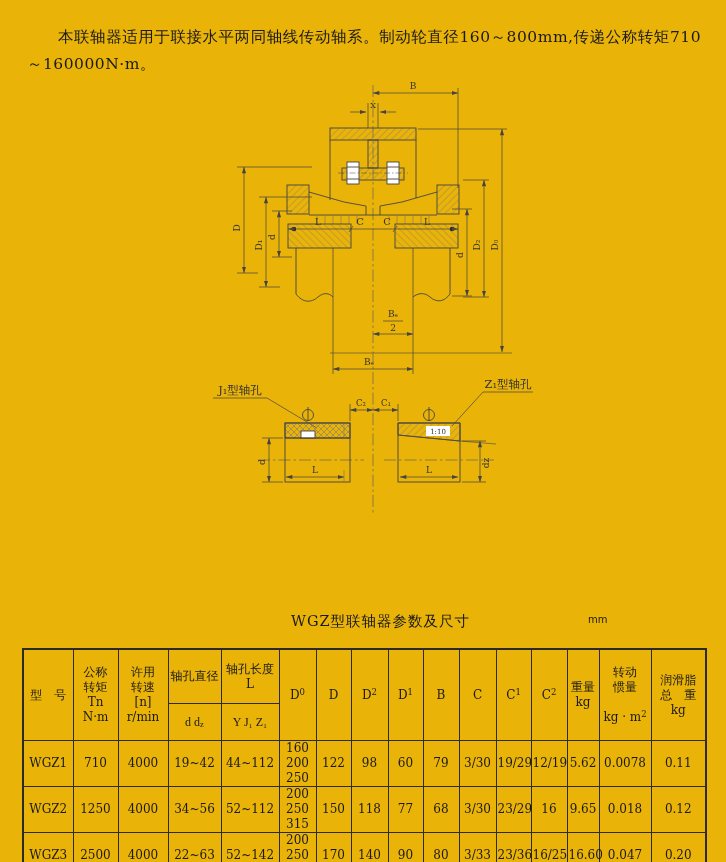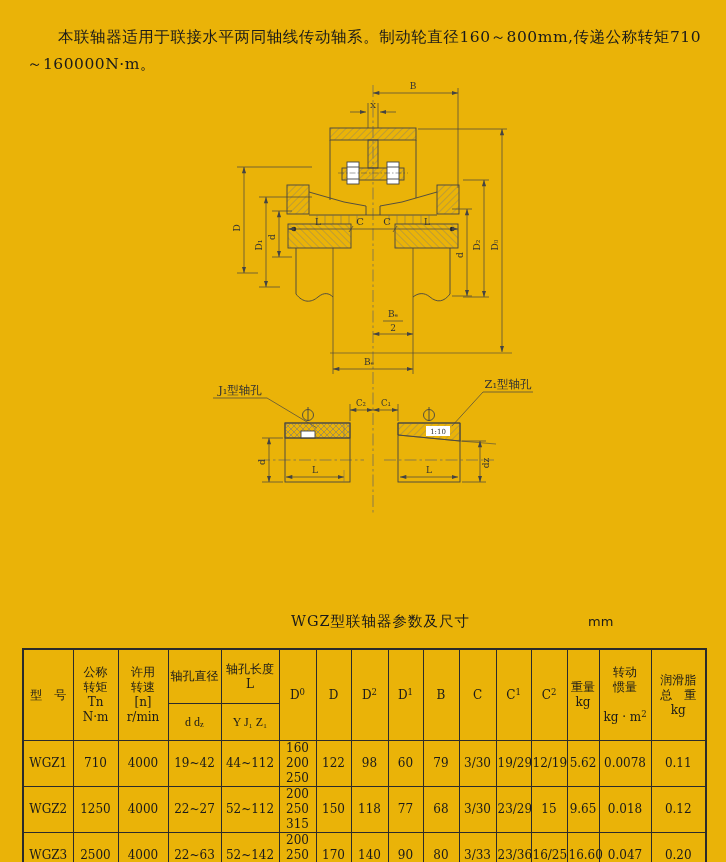--- a/index.html
+++ b/index.html
@@ -6,21 +6,21 @@
   #page{position:relative;width:726px;height:862px;background:#eab308;overflow:hidden;
         font-family:"DejaVu Serif","Liberation Serif",serif;color:#1a1a1a;}
   
   .intro{position:absolute;top:8px;left:27px;width:674px;font-size:15.5px;line-height:27px;
          text-align:justify;text-indent:2em;letter-spacing:0.5px;}
   
   #draw{position:absolute;top:0;left:0;}
   
   .caption-row{position:absolute;top:612px;left:0;width:726px;height:26px;font-size:14.5px;}
   .caption{position:absolute;left:291px;top:0;letter-spacing:1px;}
-  .unit{position:absolute;left:588px;top:2px;font-size:13px;font-family:"DejaVu Sans","Liberation Sans",sans-serif;}
+  .unit{position:absolute;left:588px;top:2px;font-size:10px;font-family:"DejaVu Sans","Liberation Sans",sans-serif;}
   table{position:absolute;top:648px;left:22px;border-collapse:collapse;table-layout:fixed;
         width:683px;font-size:12px;}
   th,td{border:1px solid #2b2b2b;text-align:center;vertical-align:middle;padding:0 1px;
         white-space:pre-line;font-weight:normal;line-height:1.25;}
   table{border:2px solid #2b2b2b;}
   thead tr.tier2 th{height:27px;font-family:Liberation Serif, serif;}
   thead tr.tier1 th{height:40px;}
   tbody tr{height:45px;}
   .sup{font-size:8.5px;position:relative;top:-4px;}
   .sub{font-size:8.5px;position:relative;top:1px;}
@@ -305,32 +305,32 @@
         <td>19/29</td>
         <td>12/19</td>
         <td>5.62</td>
         <td>0.0078</td>
         <td>0.11</td>
       </tr>
       <tr>
         <td>WGZ2</td>
         <td>1250</td>
         <td>4000</td>
-        <td>22~27</td>
+        <td>34~56</td>
         <td>52~112</td>
         <td>200
 250
 315</td>
         <td>150</td>
         <td>118</td>
         <td>77</td>
         <td>68</td>
         <td>3/30</td>
         <td>23/29</td>
-        <td>15</td>
+        <td>16</td>
         <td>9.65</td>
         <td>0.018</td>
         <td>0.12</td>
       </tr>
       <tr>
         <td>WGZ3</td>
         <td>2500</td>
         <td>4000</td>
         <td>22~63</td>
         <td>52~142</td>

